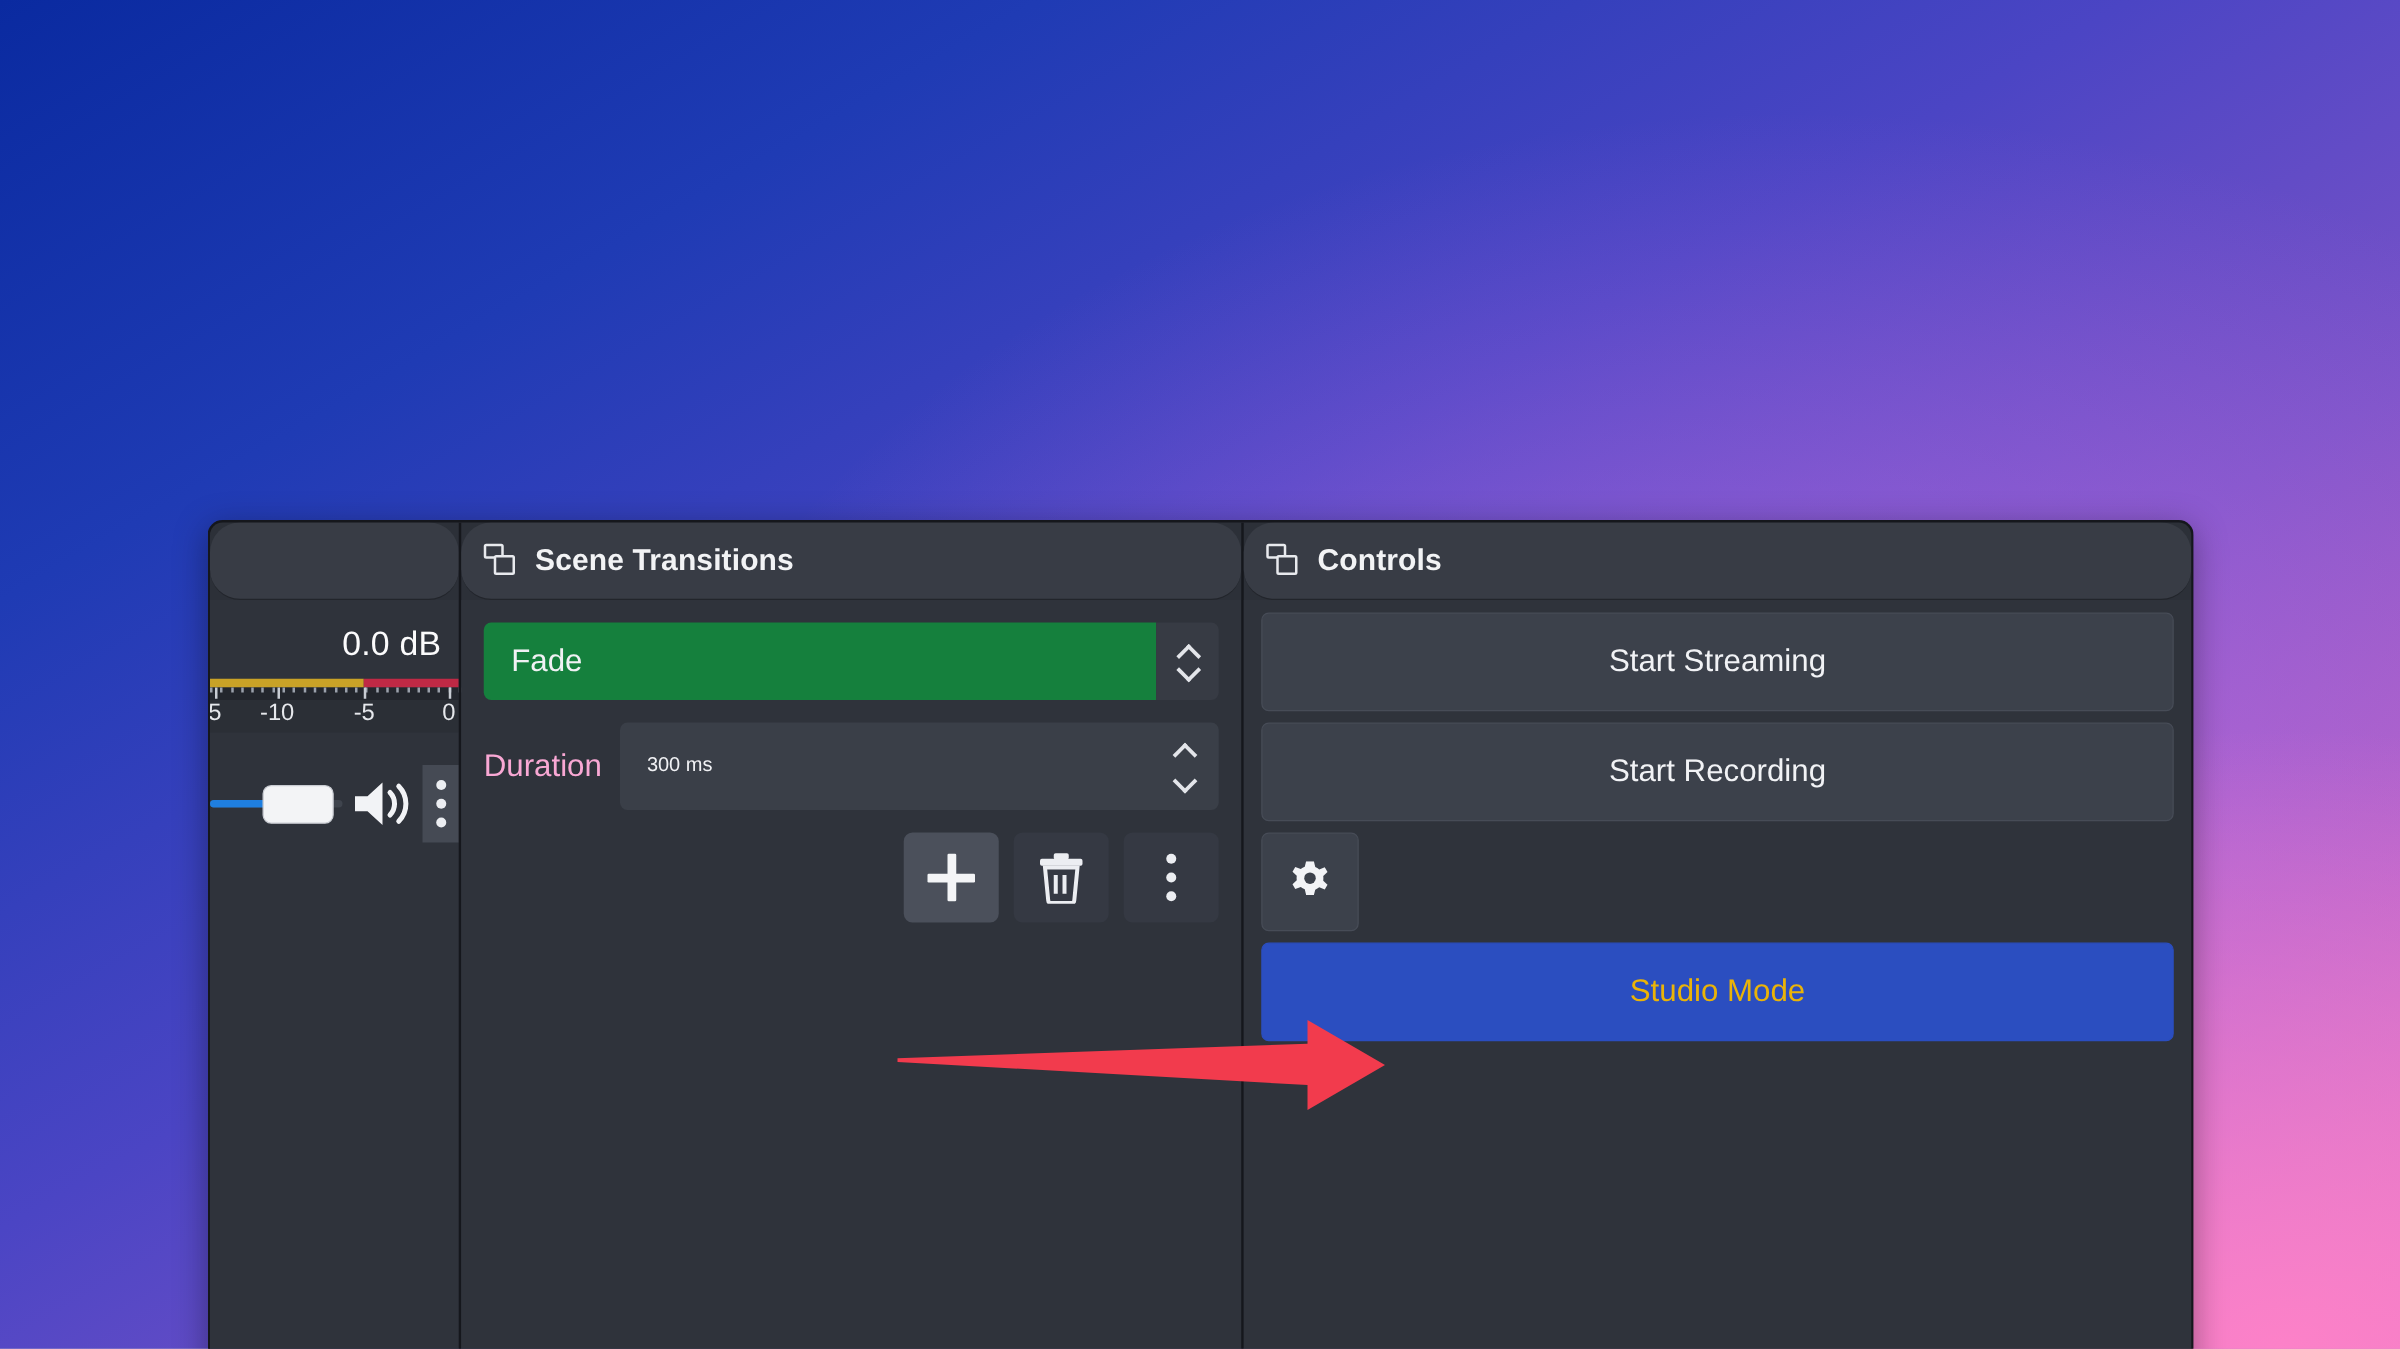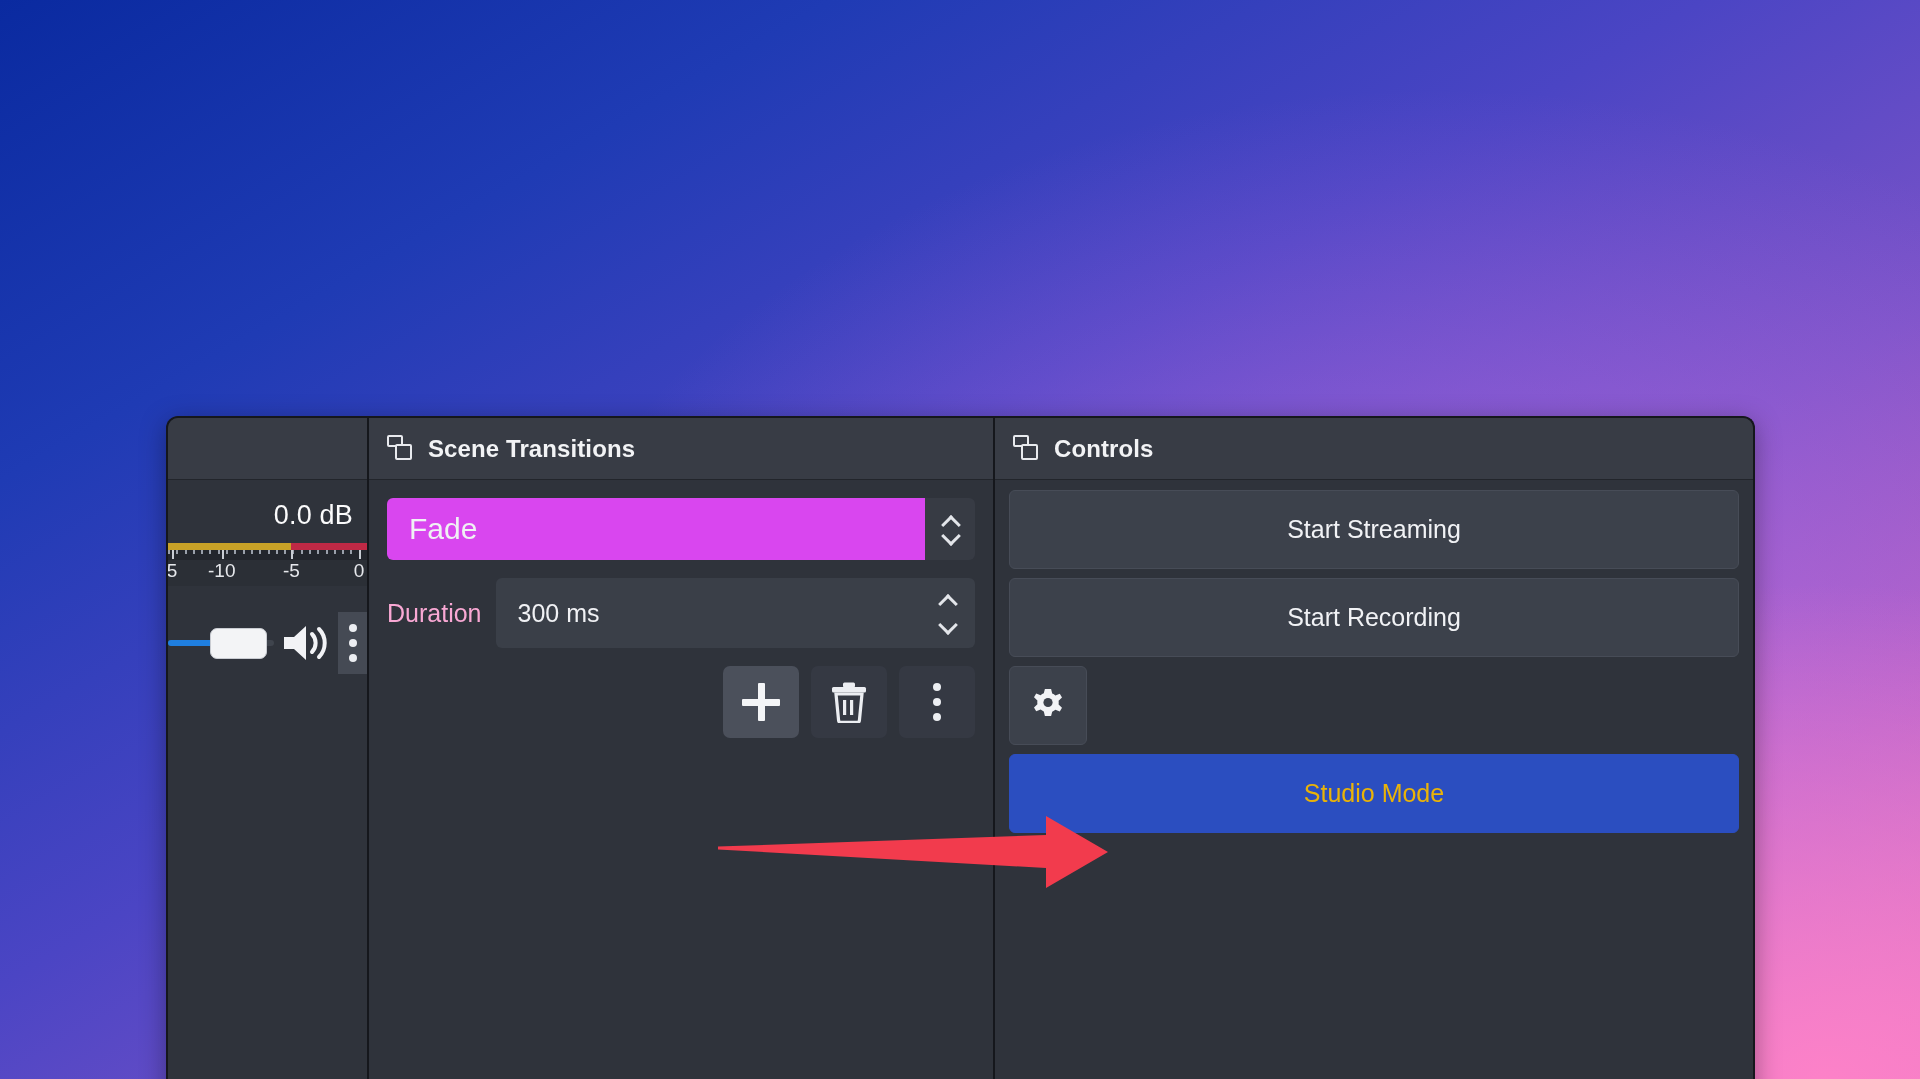--- a/index.html
+++ b/index.html
@@ -35,20 +35,21 @@
 
   .dock-header{
     height:62px;
     flex:0 0 62px;
     background:#383c45;
     display:flex;
     align-items:center;
     padding:0 0 0 18px;
     gap:14px;
     border-bottom:1px solid #22252b;
+    border-radius:24px;
   }
   .dock-title{
     color:#f2f3f5;
     font-size:24px;
     font-weight:bold;
     letter-spacing:0.1px;
     white-space:nowrap;
   }
 
   
@@ -133,25 +134,25 @@
   #transitions-dock{ width:626px; }
   #transitions-body{
     flex:1; background:#2f333b;
     padding:18px 18px 0 18px;
     display:flex; flex-direction:column; gap:18px;
   }
   .combo{
     display:flex; align-items:stretch; height:62px;
   }
   .combo-field{
-    flex:1; background:#d946ef;
+    flex:1; background:#15803d;
     border-radius:6px 0 0 6px;
     display:flex; align-items:center;
     padding-left:22px;
-    color:#f0f1f4; font-size:30px;
+    color:#f0f1f4; font-size:25px;
   }
   .combo-arrows{
     width:50px; background:#373b44;
     border-radius:0 6px 6px 0;
     display:flex; flex-direction:column;
     align-items:center; justify-content:center; gap:4px;
     cursor:pointer;
   }
   .chev{ width:19px; height:11px; position:relative; }
   .chev::before{
@@ -167,21 +168,21 @@
   }
 
   .duration-row{ display:flex; align-items:center; gap:14px; }
   #duration-label{ color:#f9a8d4; font-size:25px; white-space:nowrap; }
   #duration-spin{
     flex:1; display:flex; align-items:stretch;
     height:70px; background:#3a3f48; border-radius:6px;
   }
   #duration-value{
     flex:1; display:flex; align-items:center;
-    padding-left:22px; color:#f0f1f4; font-size:25px;
+    padding-left:22px; color:#f0f1f4; font-size:16px;
   }
   #duration-arrows{
     width:56px; display:flex; flex-direction:column;
     justify-content:center; align-items:center; gap:14px;
     cursor:pointer;
   }
 
   #transition-actions{
     display:flex; justify-content:flex-end; gap:12px;
   }

